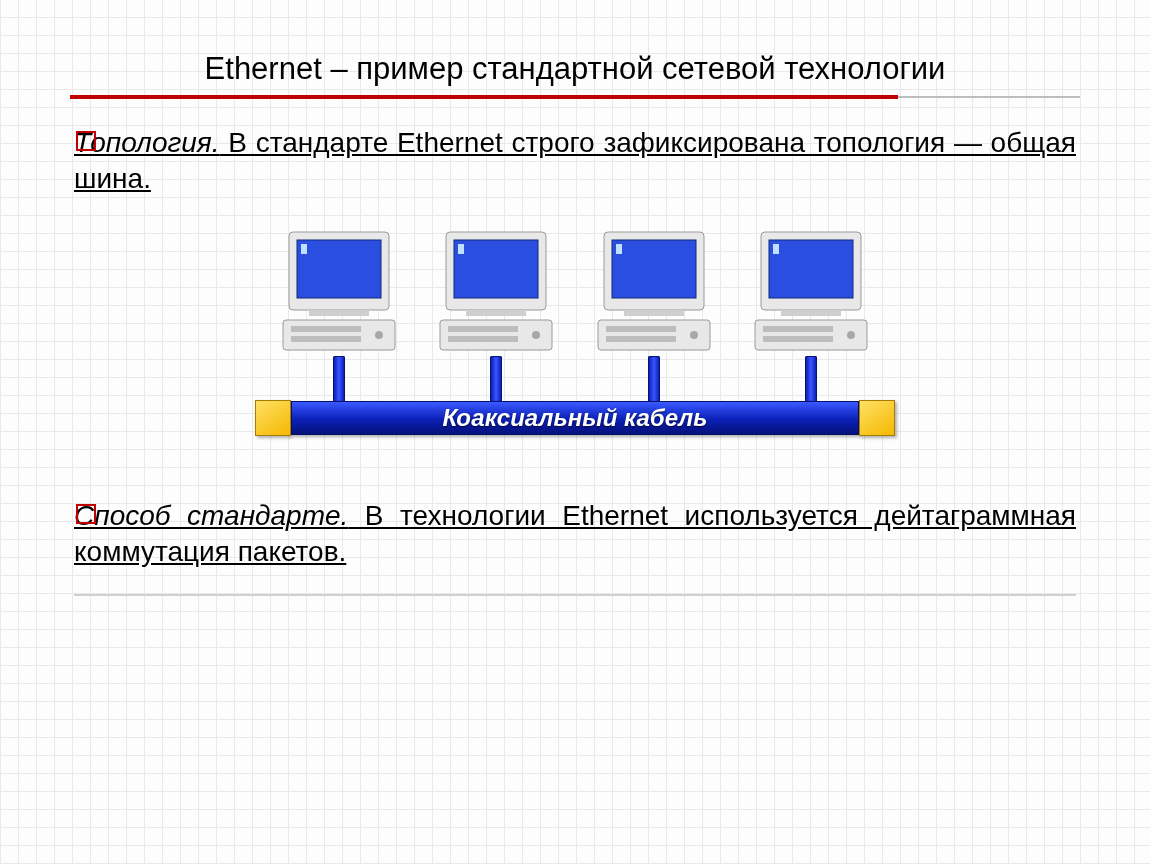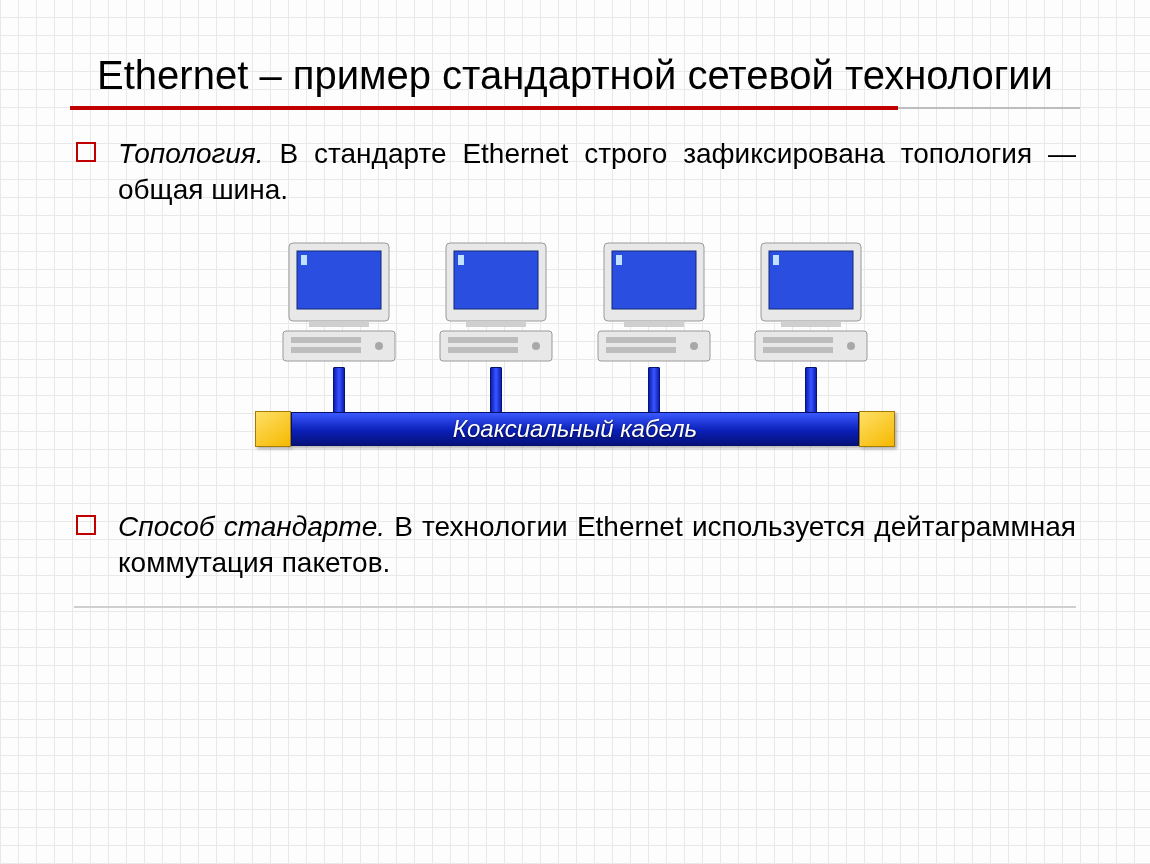--- a/index.html
+++ b/index.html
@@ -13,39 +13,39 @@
       #fdfdfd;
     color:#000;
     position:relative;
   }
   .slide{
     padding:50px 70px 0 70px;
     box-sizing:border-box;
     height:100%;
   }
   .title{
-    font-size:40px;
+    font-size:31px;
     line-height:1.25;
     text-align:center;
     font-weight:400;
     margin:0 0 8px 0;
   }
   .rule-wrap{margin:0 0 26px 0;}
   .rule-red{height:4px;background:#c00000;width:82%;}
   .rule-gray{height:2px;background:#bdbdbd;width:100%;margin-top:-1px;position:relative;z-index:-1;}
   .body{
     font-size:28px;
     line-height:1.3;
     padding:0 4px;
   }
   .bullet{
     position:relative;
-    padding-left:44px;
     margin-bottom:24px;
     text-align:justify;
+    text-decoration:underline;
   }
   .bullet::before{
     content:"";
     position:absolute;
     left:2px;top:6px;
     width:20px;height:20px;
     border:2.5px solid #c00000;
     box-sizing:border-box;
     background:transparent;
   }
@@ -84,21 +84,21 @@
     box-shadow:2px 2px 3px rgba(0,0,0,.3);
   }
   .cable{
     flex:1;
     height:32px;
     background:linear-gradient(180deg,#3a59ff 0%,#0a1fb7 55%,#06117a 100%);
     border:1px solid #05106a;
     display:flex;align-items:center;justify-content:center;
     color:#fff;
     font-size:24px;
-    font-weight:400;
+    font-weight:700;
     font-style:italic;
     text-shadow:0 1px 2px rgba(0,0,0,.7);
     box-shadow:2px 2px 3px rgba(0,0,0,.3);
   }
   .bottom-rule{
     border:none;border-top:2px solid #cfcfcf;
     margin:24px 0 0 0;
   }
 </style>
 </head>

